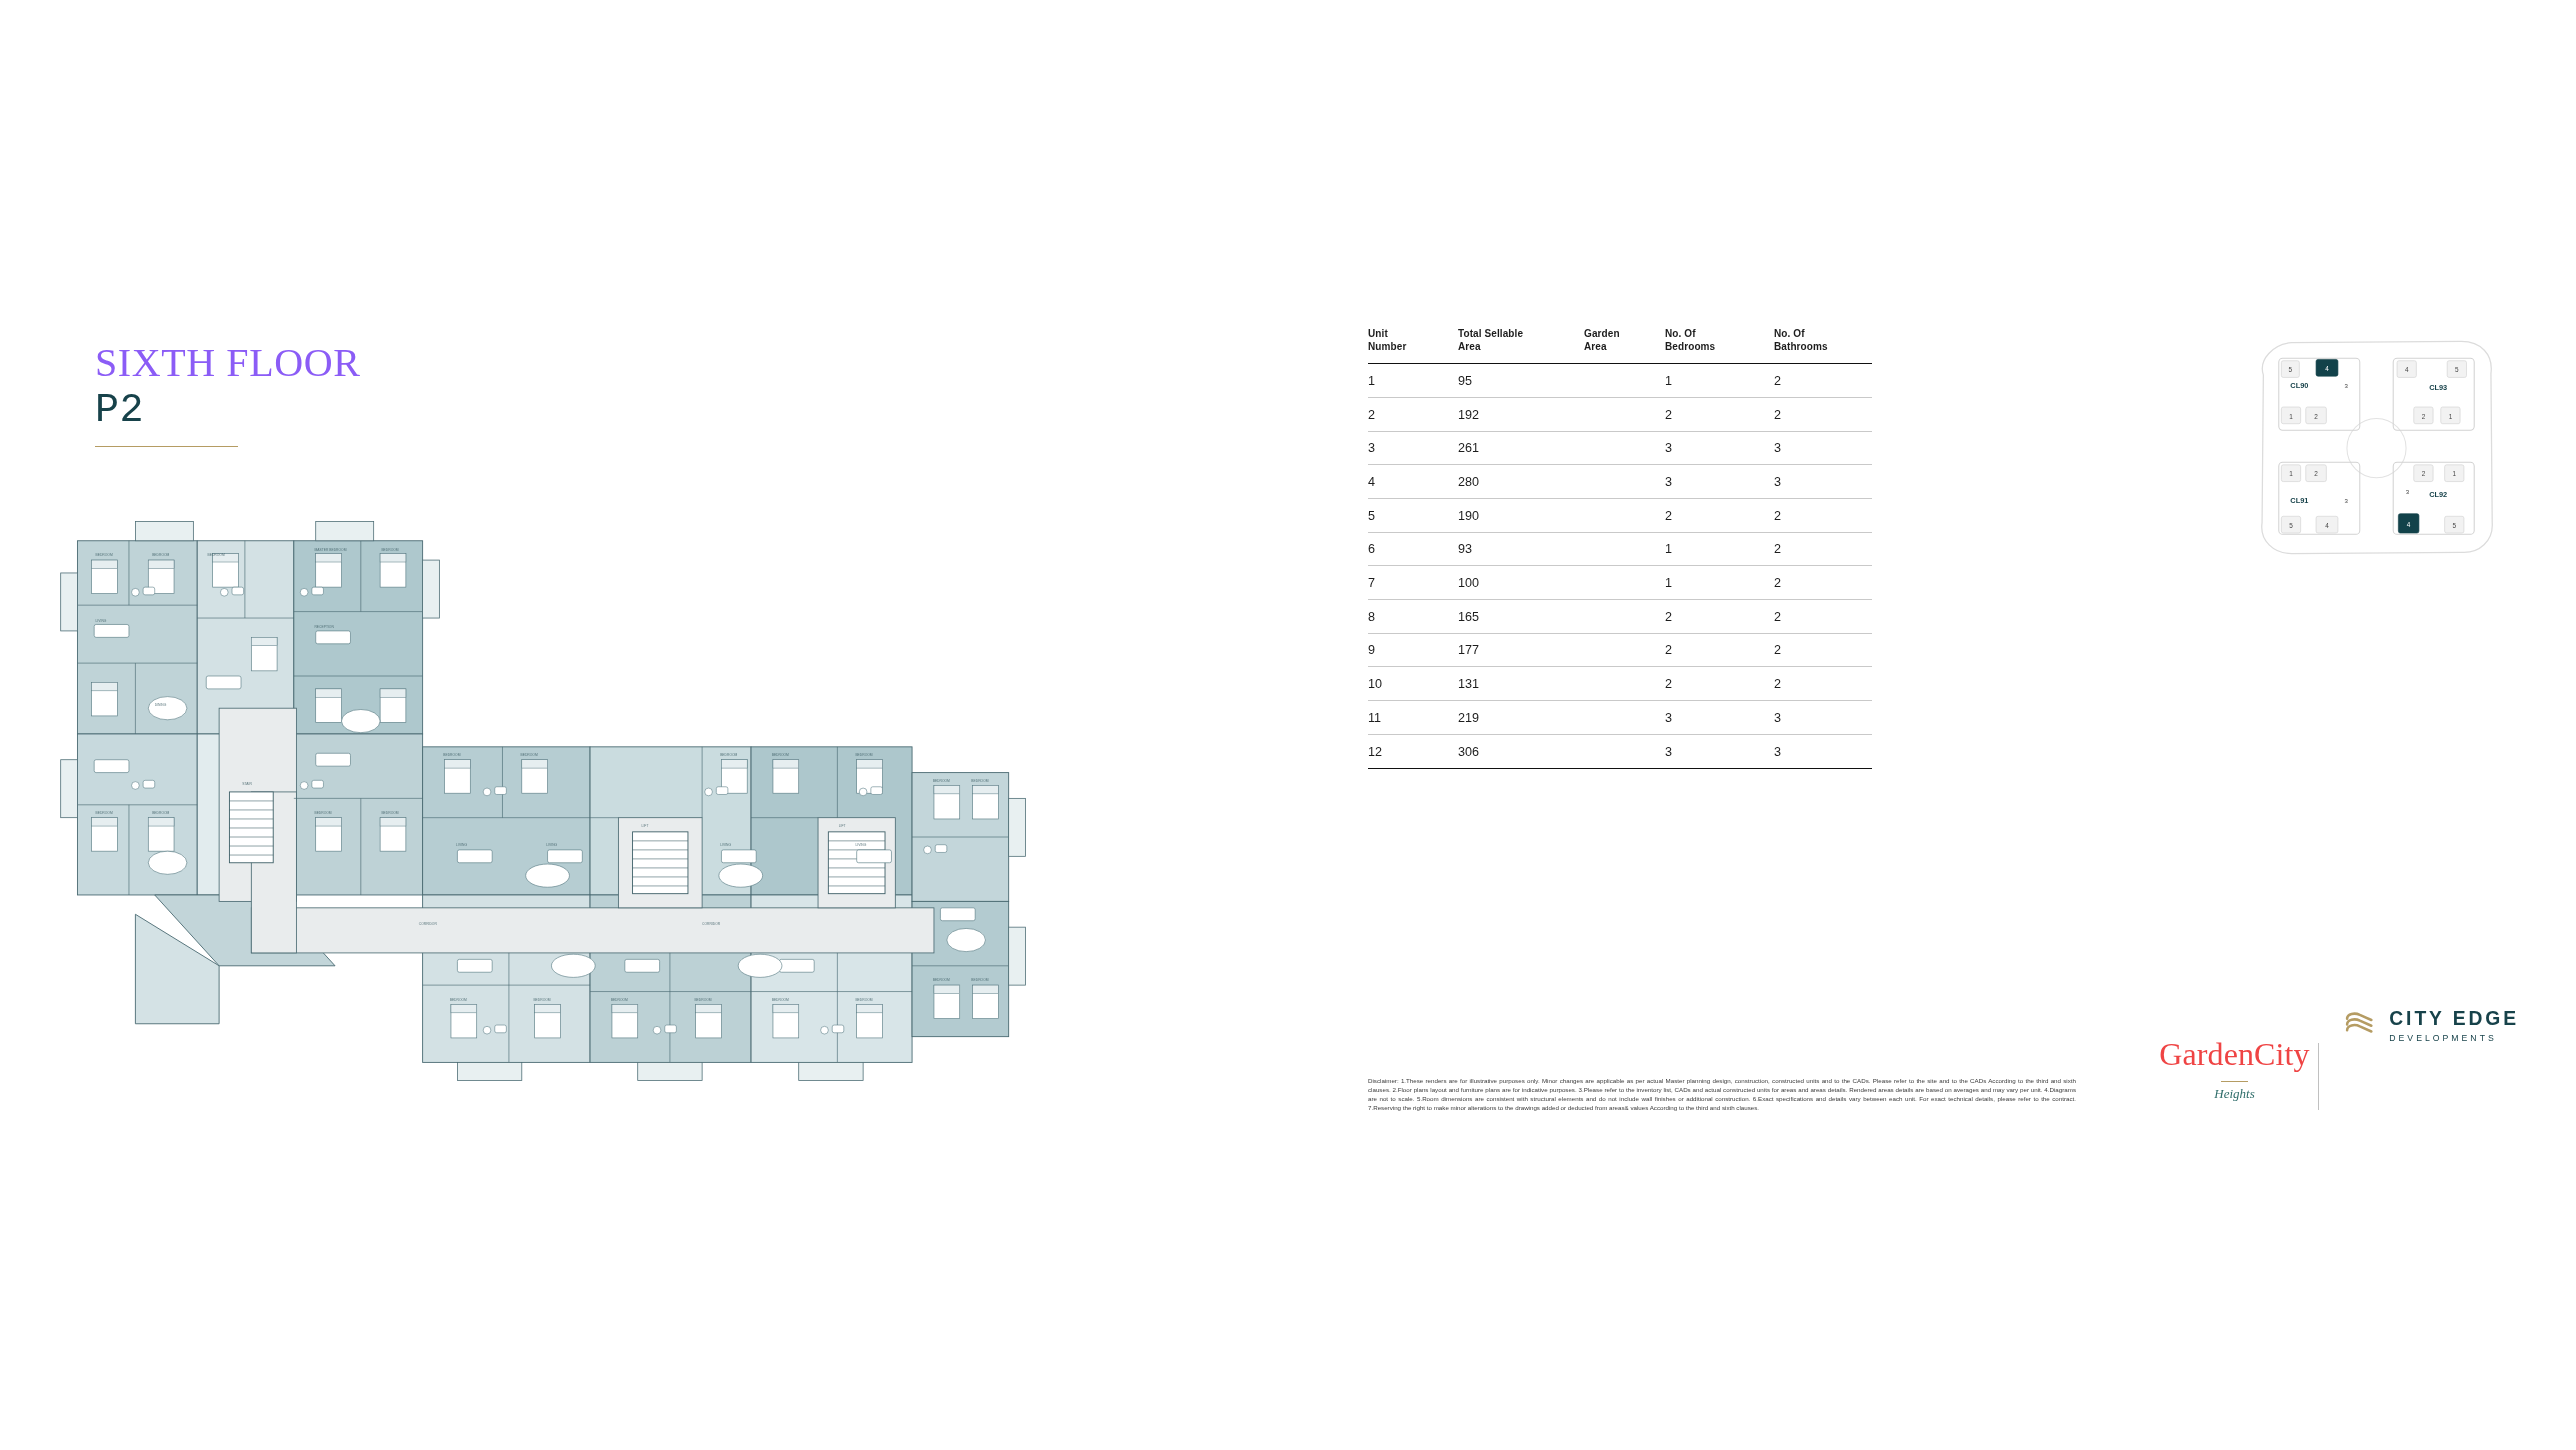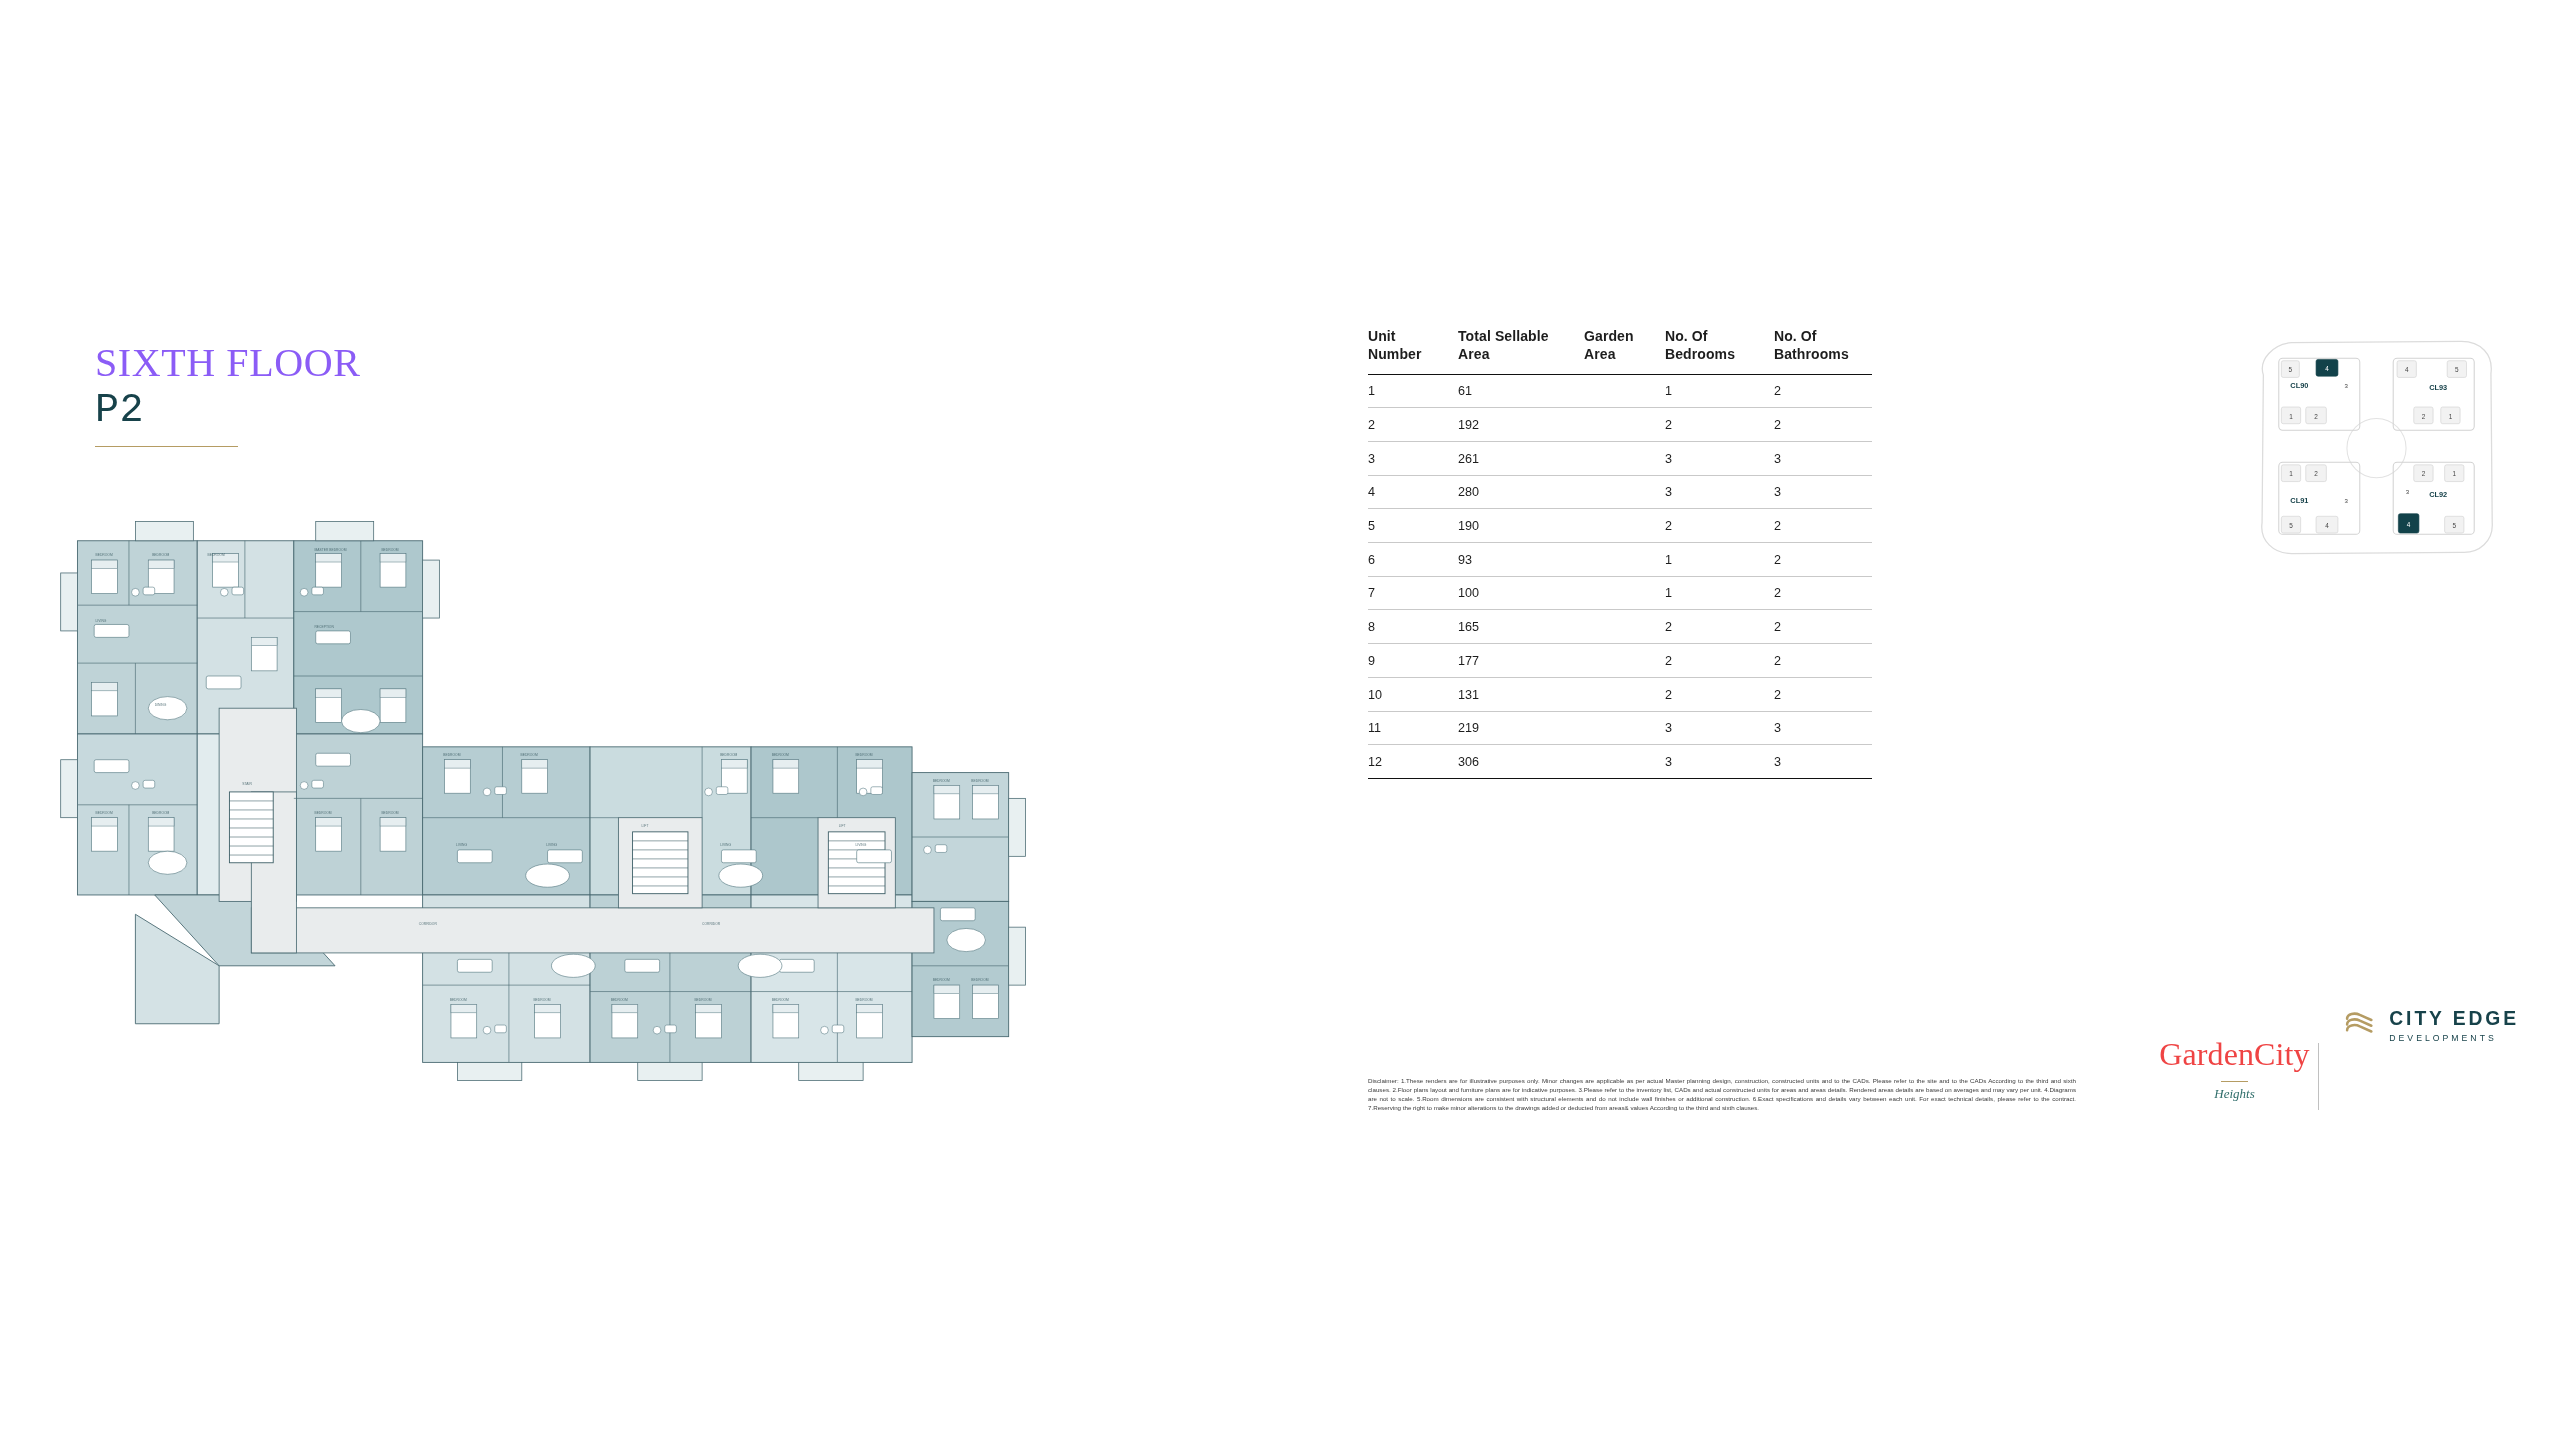--- a/index.html
+++ b/index.html
@@ -64,21 +64,21 @@
     width: 515px;
   }
   table#unit-table {
     border-collapse: collapse;
     width: 504px;
     font-size: 12.2px;
   }
   table#unit-table th {
     text-align: left;
     font-weight: bold;
-    font-size: 14px;
+    font-size: 10px;
     color: #1d1d1d;
     padding: 0 0 10.3px 0;
     vertical-align: top;
     line-height: 1.3;
     letter-spacing: 0.1px;
   }
   table#unit-table thead tr {
     border-bottom: 0.6px solid #111;
   }
   table#unit-table td {
@@ -445,21 +445,21 @@
         </th>
         <th class="col-bath">
           <div>No. Of</div>
           <div>Bathrooms</div>
         </th>
       </tr>
     </thead>
     <tbody id="unit-table-body">
       <tr>
         <td class="col-unit">1</td>
-        <td class="col-area">61</td>
+        <td class="col-area">95</td>
         <td class="col-garden"></td>
         <td class="col-bed">1</td>
         <td class="col-bath">2</td>
       </tr>
       <tr>
         <td class="col-unit">2</td>
         <td class="col-area">192</td>
         <td class="col-garden"></td>
         <td class="col-bed">2</td>
         <td class="col-bath">2</td>

